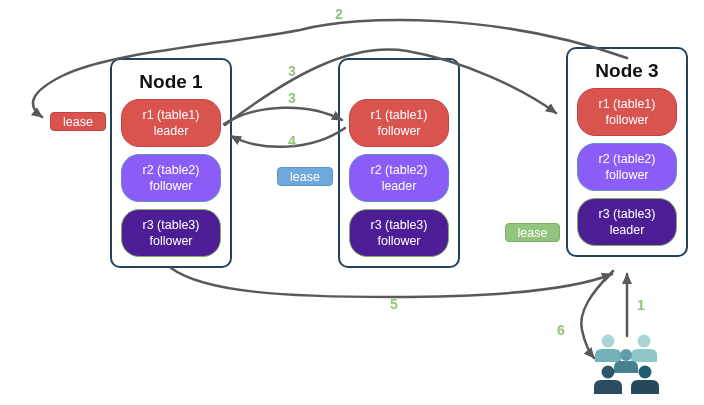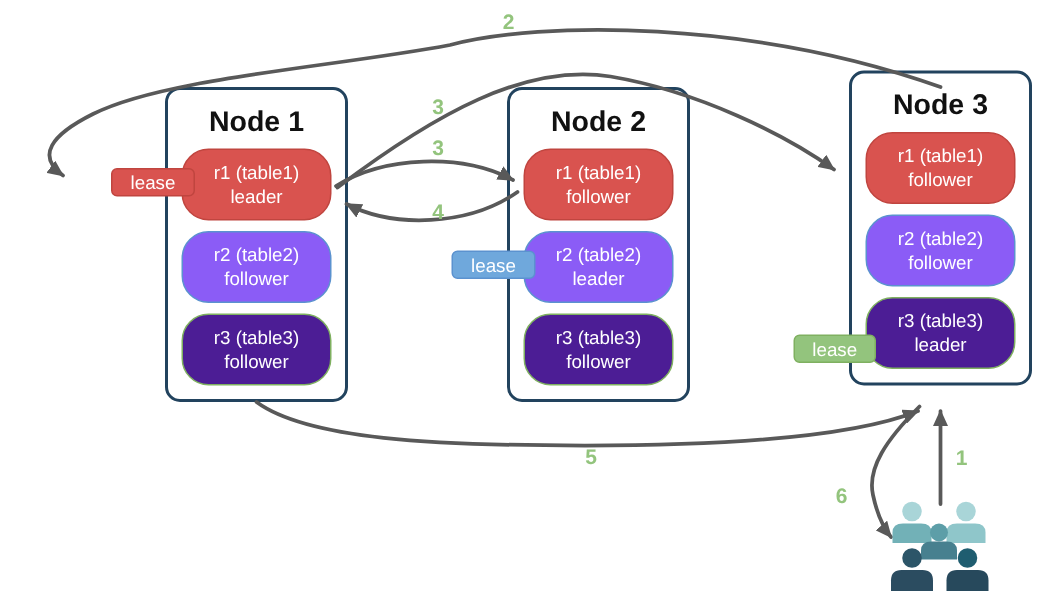--- a/index.html
+++ b/index.html
@@ -21,21 +21,21 @@
     position:absolute;left:9px;width:100px;height:48px;border-radius:18px;color:#ffffff;
     display:flex;flex-direction:column;align-items:center;justify-content:center;
     font-size:12.5px;line-height:1.3;text-align:center;box-sizing:border-box;
   }
   .rep.red{background:#d9534f;border:1.5px solid #c0453f}
   .rep.blue{background:#8b5cf6;border:1.5px solid #5b92cf}
   .rep.green{background:#4c1d95;border:1.5px solid #7fb060}
   .pos1{top:39px}.pos2{top:94px}.pos3{top:149px}
   .lease{
     position:absolute;height:19px;border-radius:4px;color:#ffffff;font-size:12.5px;
-    display:flex;align-items:center;justify-content:center;box-sizing:border-box;z-index:2;margin-left:24px;
+    display:flex;align-items:center;justify-content:center;box-sizing:border-box;z-index:2;
   }
   .lease.red{left:50px;top:112px;width:56px;background:#d9534f;border:1.5px solid #c0453f}
   .lease.blue{left:277px;top:167px;width:56px;background:#6fa8dc;border:1.5px solid #5b92cf}
   .lease.green{left:505px;top:223px;width:55px;background:#93c47d;border:1.5px solid #7fb060}
   .step{
     position:absolute;transform:translate(-50%,-50%);
     font-weight:bold;font-size:14px;color:#93c47d;z-index:4;
   }
   .s2{left:339px;top:14px}
   .s3a{left:292px;top:71px}
@@ -61,21 +61,20 @@
       <span>r2 (table2)</span>
       <span>follower</span>
     </div>
     <div class="rep green pos3">
       <span>r3 (table3)</span>
       <span>follower</span>
     </div>
   </div>
 
   <div class="node n2">
-    <div class="node-title">Node 2</div>
     <div class="rep red pos1">
       <span>r1 (table1)</span>
       <span>follower</span>
     </div>
     <div class="rep blue pos2">
       <span>r2 (table2)</span>
       <span>leader</span>
     </div>
     <div class="rep green pos3">
       <span>r3 (table3)</span>

